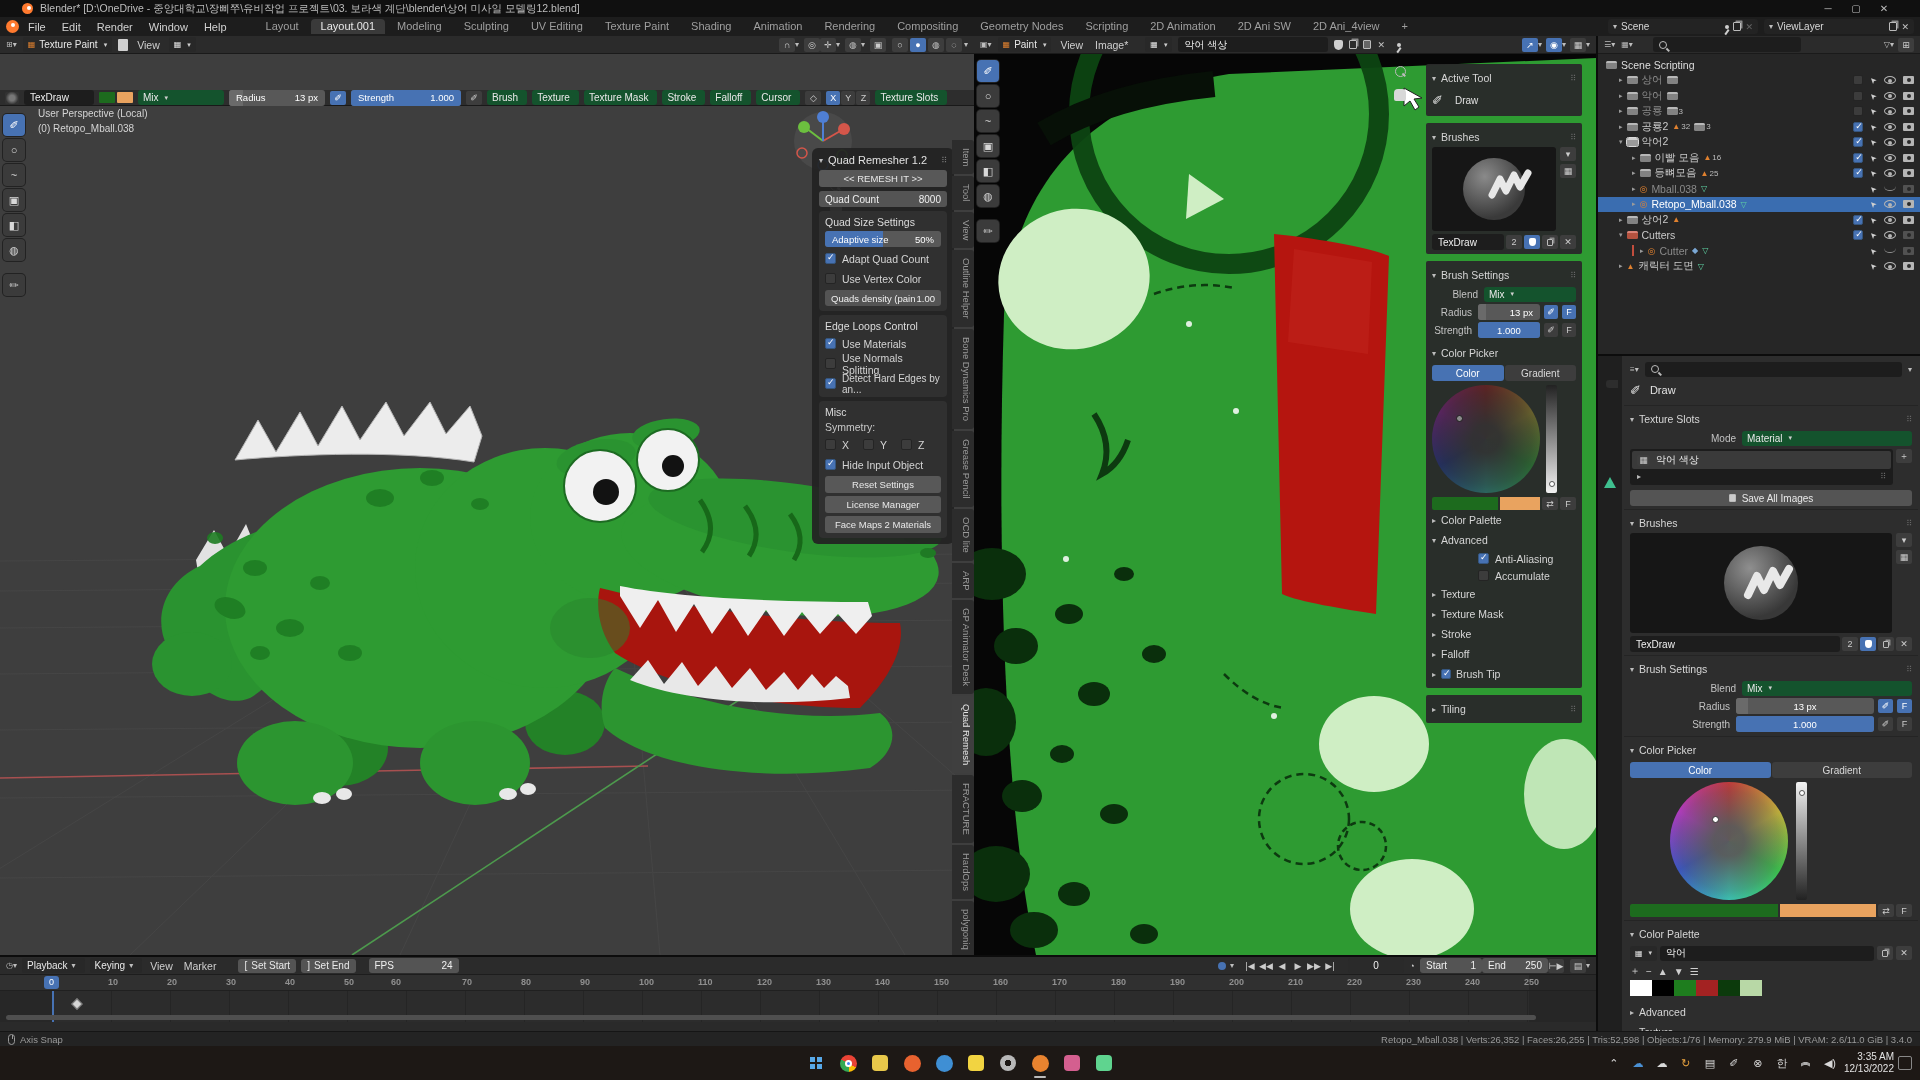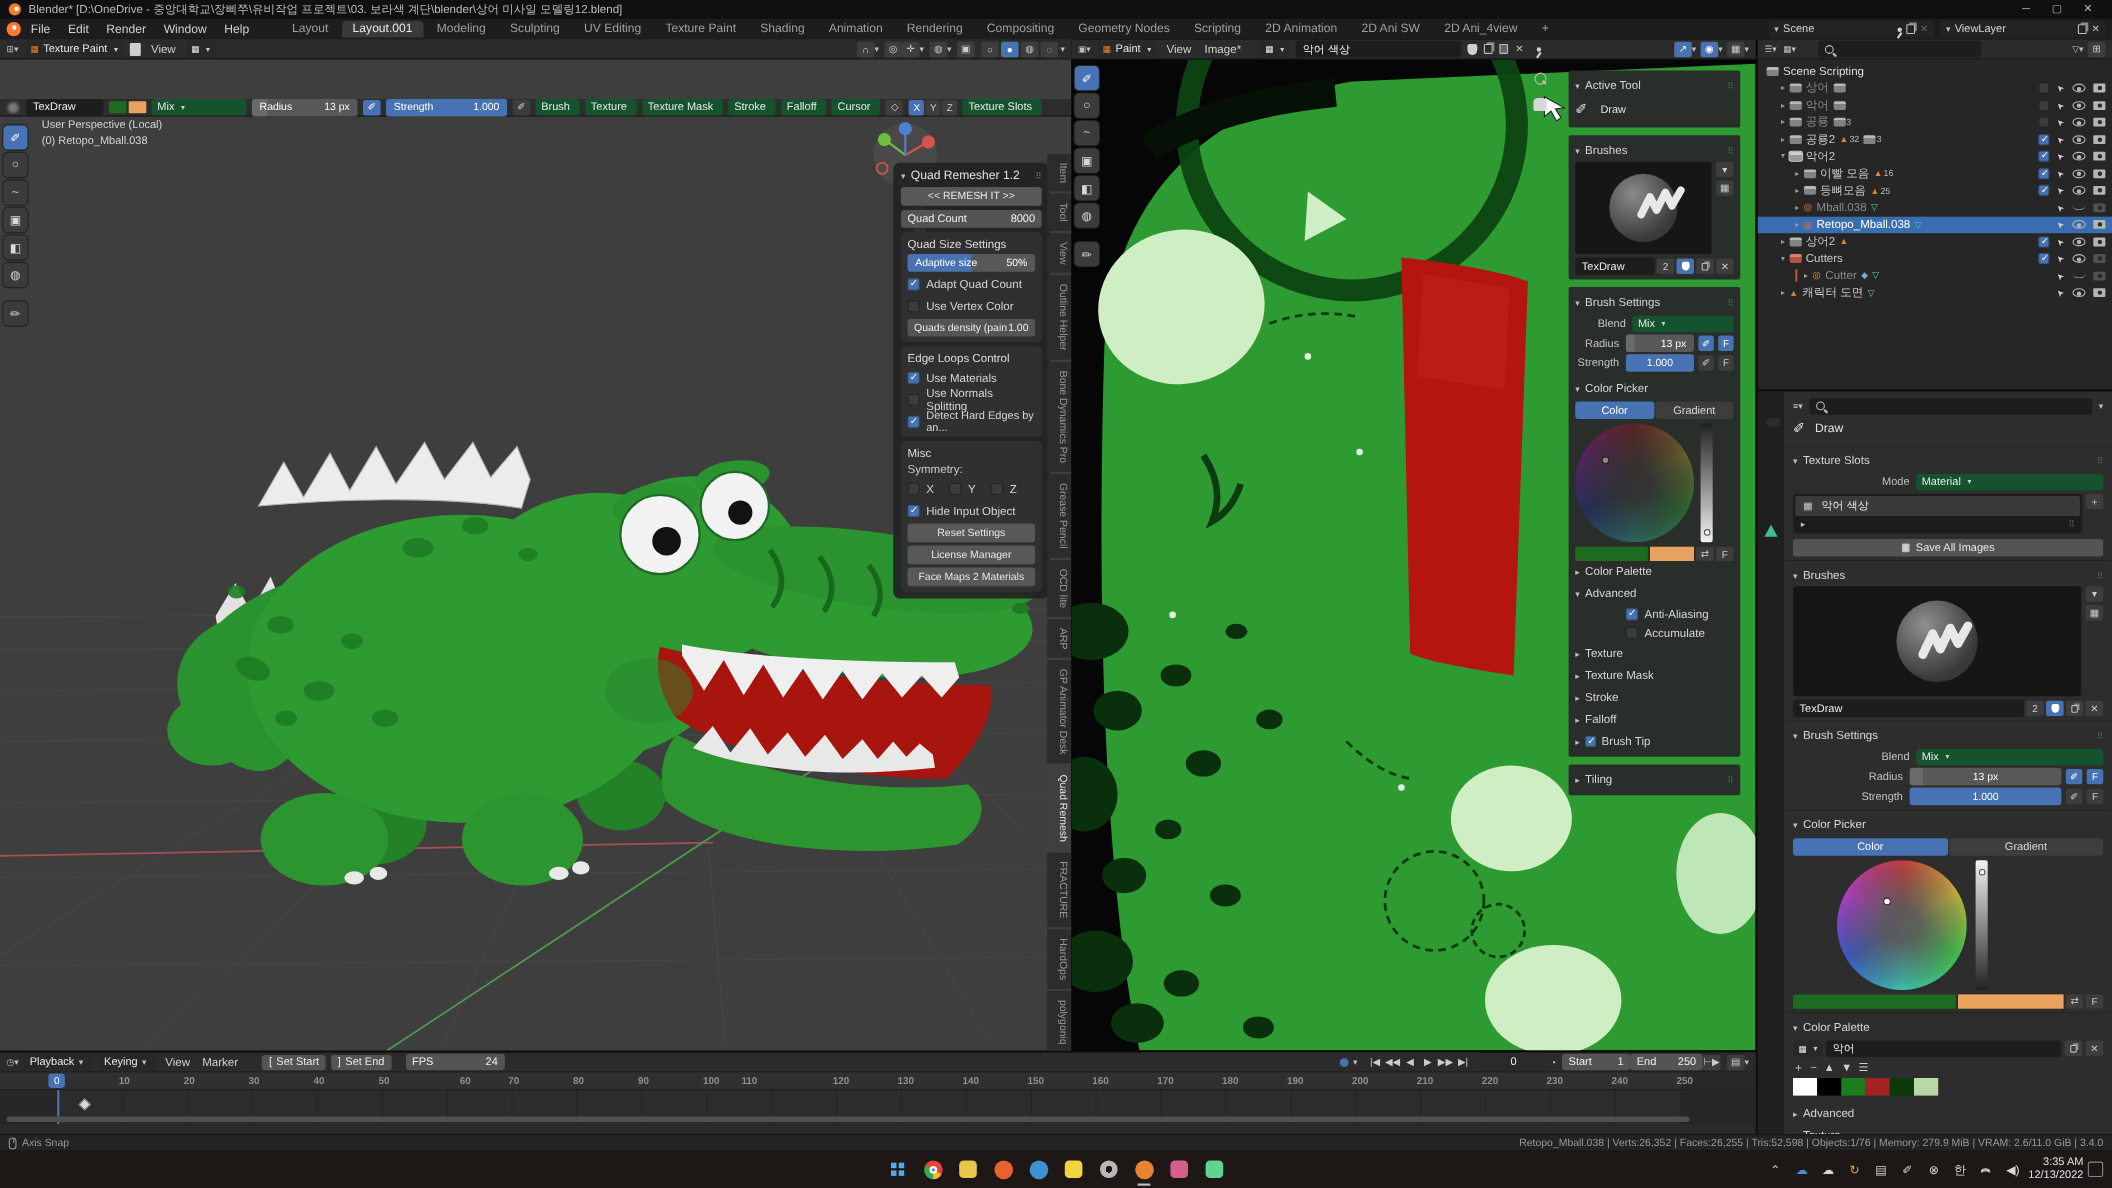--- a/index.html
+++ b/index.html
@@ -38,21 +38,21 @@
   .i-shield{width:9px;height:10px;background:#cfcfcf;border-radius:2px 2px 50% 50%;flex:none;}
   .i-x{color:#c3c3c3;font-size:9px;}
   .i-pin{width:4px;height:4px;border-radius:50%;background:#cfcfcf;position:relative;flex:none;}
   .i-pin::after{content:"";position:absolute;width:1.5px;height:6px;background:#cfcfcf;left:1px;top:4px;transform:rotate(35deg);}
   .i-col{width:11px;height:8px;border-radius:1.5px;background:linear-gradient(#b8b8b8 0 2.5px,#828282 2.5px);flex:none;}
   .i-col.red{background:linear-gradient(#d98377 0 2.5px,#b4523f 2.5px);}
   .i-col.act{outline:1.5px solid #d9d9d9;background:linear-gradient(#cfcfcf 0 2.5px,#9a9a9a 2.5px);}
   .i-mouse{width:7px;height:11px;border:1px solid #9a9a9a;border-radius:4px;position:relative;flex:none;}
   .i-mouse::after{content:"";position:absolute;left:2.5px;top:0;width:1px;height:4px;background:#9a9a9a;}
   
-  #titlebar{left:0;top:0;width:1920px;height:17px;background:#101010;display:flex;align-items:center;padding:0 8px;gap:7px;}
+  #titlebar{left:0;top:0;width:1920px;height:17px;background:#101010;display:flex;align-items:center;padding:0 22px;gap:7px;}
   .blogo{width:11px;height:11px;border-radius:50%;background:#ff7a2f;position:relative;flex:none;}
   .blogo::after{content:"";position:absolute;width:4px;height:4px;border-radius:50%;background:#fff;left:4.5px;top:3px;}
   #titlebar .t{color:#bdbdbd;font-size:10.5px;white-space:nowrap;}
   .wbtn{width:28px;text-align:center;color:#bbb;font-size:10px;}
   #topbar{left:0;top:17px;width:1920px;height:19px;background:#1d1d1d;display:flex;align-items:center;padding:0 6px;gap:2px;}
   .menu{padding:0 7px;color:#d2d2d2;font-size:11px;}
   .wtab{padding:1px 10px 2px;color:#9f9f9f;font-size:11px;border-radius:4px 4px 0 0;white-space:nowrap;}
   .wtab.act{background:#3a3a3a;color:#e8e8e8;}
   .selgrp{display:flex;align-items:center;gap:4px;background:#232323;border-radius:3px;height:15px;padding:0 5px;}
   
@@ -1128,26 +1128,26 @@
       </span>
     </div>
     <div id="ruler">
         <div style="position: absolute; inset: 0px 0px 0px 1529px; background: rgb(40, 40, 40);"></div>
         <span class="tick" style="left: 49px;">0</span>
         <span class="tick" style="left: 108px;">10</span>
         <span class="tick" style="left: 167px;">20</span>
         <span class="tick" style="left: 226px;">30</span>
         <span class="tick" style="left: 285px;">40</span>
         <span class="tick" style="left: 344px;">50</span>
-        <span class="tick" style="left: 418px;">60</span>
+        <span class="tick" style="left: 391px;">60</span>
         <span class="tick" style="left: 462px;">70</span>
         <span class="tick" style="left: 521px;">80</span>
         <span class="tick" style="left: 580px;">90</span>
         <span class="tick" style="left: 639px;">100</span>
-        <span class="tick" style="left: 674px;">110</span>
+        <span class="tick" style="left: 698px;">110</span>
         <span class="tick" style="left: 757px;">120</span>
         <span class="tick" style="left: 816px;">130</span>
         <span class="tick" style="left: 875px;">140</span>
         <span class="tick" style="left: 934px;">150</span>
         <span class="tick" style="left: 993px;">160</span>
         <span class="tick" style="left: 1052px;">170</span>
         <span class="tick" style="left: 1111px;">180</span>
         <span class="tick" style="left: 1170px;">190</span>
         <span class="tick" style="left: 1229px;">200</span>
         <span class="tick" style="left: 1288px;">210</span>

